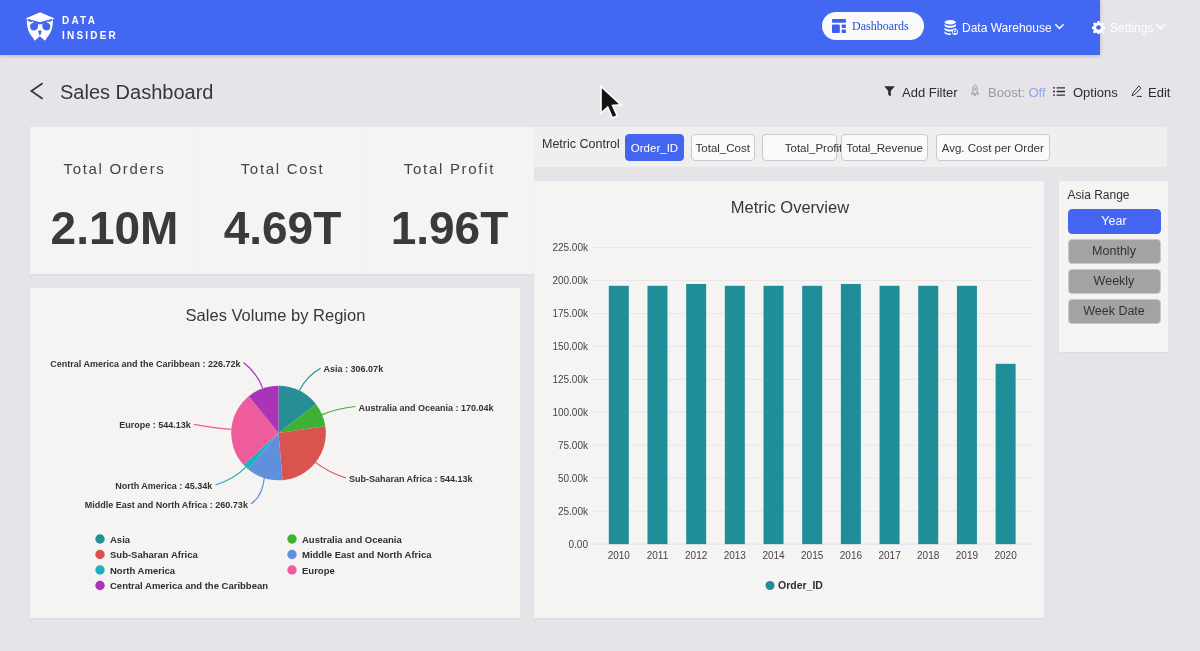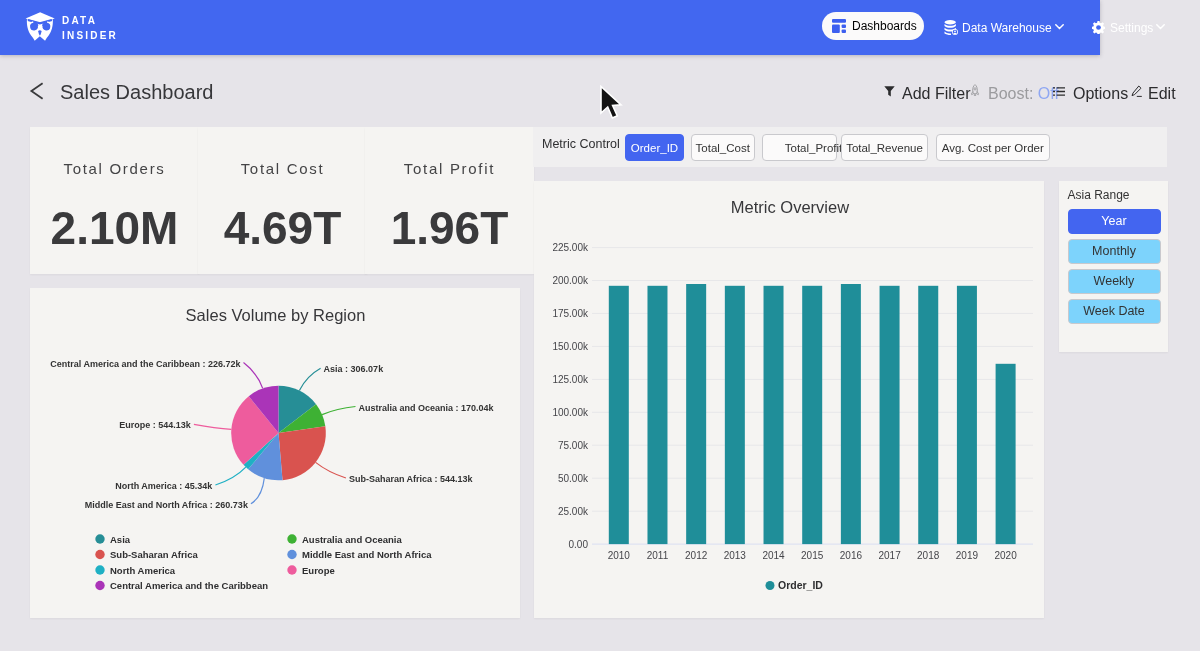--- a/index.html
+++ b/index.html
@@ -4,42 +4,42 @@
 <style>
 * { margin:0; padding:0; box-sizing:border-box; }
 html,body { width:1200px; height:651px; overflow:hidden; }
 body { font-family:"Liberation Sans", sans-serif; background:#e6e4e9; position:relative; }
 .abs { position:absolute; }
 
 #nav { position:absolute; left:0; top:0; width:1100px; height:55px; background:#4267f0; box-shadow:0 1px 4px rgba(40,40,60,0.25); }
 #logo { position:absolute; left:25px; top:11px; }
 #logotxt { position:absolute; left:62px; top:14px; color:#fff; font-size:10px; font-weight:bold; letter-spacing:2.2px; line-height:14.7px; }
 #btn-dash { position:absolute; left:822px; top:12px; width:102px; height:28px; background:#fbfafa; border-radius:14px; }
-#btn-dash span { position:absolute; left:30px; top:7px; color:#000000; font-size:12px; }
+#btn-dash span { position:absolute; left:30px; top:7px; color:#1d4ed8; font-size:12px;font-family:Liberation Serif, serif; }
 #btn-dash svg { position:absolute; left:10px; top:7px; }
 .nvtx { position:absolute; top:21px; color:#fff; font-size:12px; }
 
 #backchev { position:absolute; left:29px; top:81.5px; }
 #pgtitle { position:absolute; left:60px; top:81px; font-size:20px; color:#37373a; }
-.htx { position:absolute; top:85px; font-size:16px; color:#2c2c2e; }
+.htx { position:absolute; top:85px; font-size:13px; color:#2c2c2e; }
 
 .kpi { position:absolute; top:127px; width:169px; height:147px; background:#f5f4f2; box-shadow:0 1px 2px rgba(0,0,0,0.05); }
 .kpi .t { position:absolute; top:33px; width:100%; text-align:center; font-size:15px; color:#444446; letter-spacing:1.7px; }
 .kpi .v { position:absolute; top:74px; width:100%; text-align:center; font-size:46px; font-weight:bold; color:#3a3a3c; }
 
 #mctl { position:absolute; left:533px; top:127px; width:634px; height:40px; background:#f0eff0; }
 #mctl .lbl { position:absolute; left:9px; top:10px; font-size:12.5px; color:#2e2e30; }
 .mbtn { position:absolute; top:7px; height:27px; border:1px solid #c9c9cd; border-radius:4px; background:#fbfafa; color:#333; font-size:11.5px; display:flex; align-items:center; justify-content:center; white-space:nowrap; }
 .mbtn.sel { background:#4365f0; border-color:#4365f0; color:#fff; }
 
 #piecard { position:absolute; left:30px; top:287.5px; width:490px; height:330.5px; background:#f5f4f2; box-shadow:0 1px 2px rgba(0,0,0,0.05); }
 #barcard { position:absolute; left:534px; top:181px; width:510px; height:437px; background:#f5f4f2; box-shadow:0 1px 2px rgba(0,0,0,0.05); }
 #dcard { position:absolute; left:1058.5px; top:181px; width:109.5px; height:171px; background:#f5f4f2; box-shadow:0 1px 2px rgba(0,0,0,0.05); }
 #dcard .lbl { position:absolute; left:9px; top:7px; font-size:12px; color:#333; }
-.dbtn { position:absolute; left:9px; width:93px; height:25px; border:1px solid #c9c9cd; border-radius:4px; background:#7dd3fc; color:#333; font-size:12.5px; display:flex; align-items:center; justify-content:center; }
+.dbtn { position:absolute; left:9px; width:93px; height:25px; border:1px solid #c9c9cd; border-radius:4px; background:#a3a3a3; color:#333; font-size:12.5px; display:flex; align-items:center; justify-content:center; }
 .dbtn.sel { background:#4365f0; border-color:#4365f0; color:#fff; }
 svg text { font-family:"Liberation Sans", sans-serif; }
 </style>
 </head>
 <body>
 <div id="nav">
   <svg id="logo" width="31" height="32" viewBox="0 0 32 33">
     <path d="M2.0 8.6 C1.6 14.8 3.0 21.2 6.3 25.2 C7.8 27.1 8.9 28.6 10.0 30.6 L15.3 26.0 L20.7 30.6 C21.8 28.6 22.9 27.1 24.4 25.2 C27.7 21.2 29.1 14.8 28.7 8.6 L15.4 12.2 Z" fill="#ffffff"></path>
     <path d="M0.6 7.7 L15.6 1.4 L30.7 7.7 L15.4 12.1 Z" fill="#ffffff"></path>
     <path d="M3.0 9.3 L15.4 12.8 L27.8 9.3" fill="none" stroke="#4267f0" stroke-width="2.3"></path>

